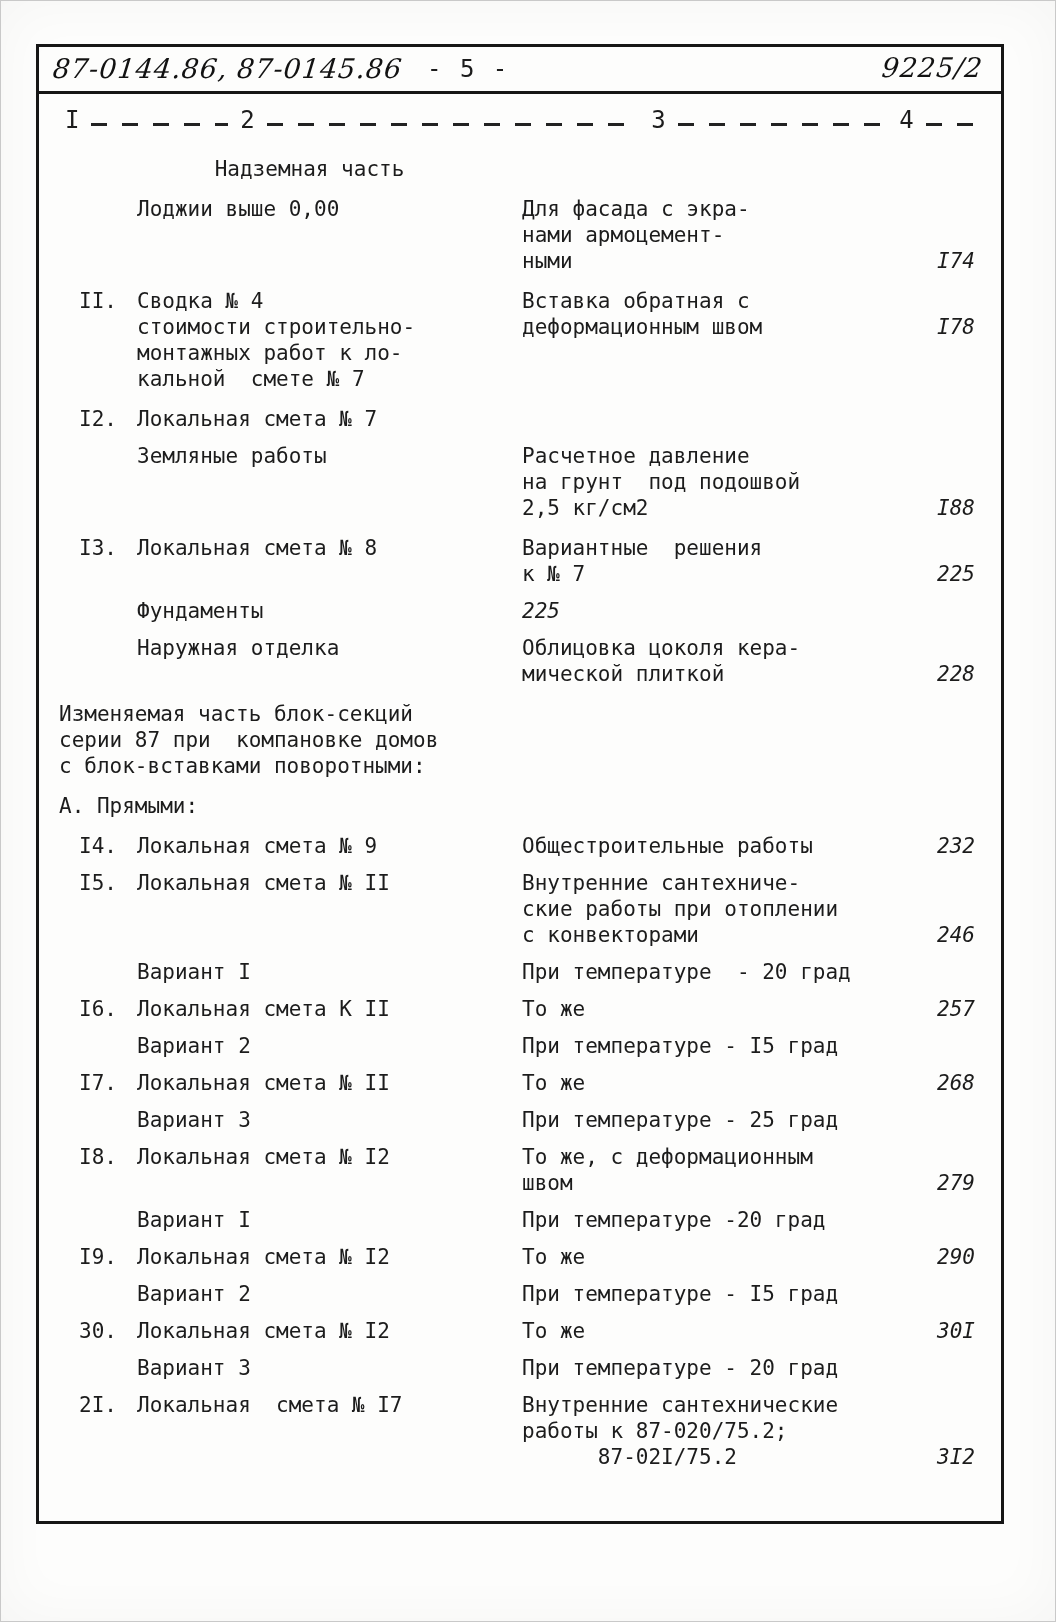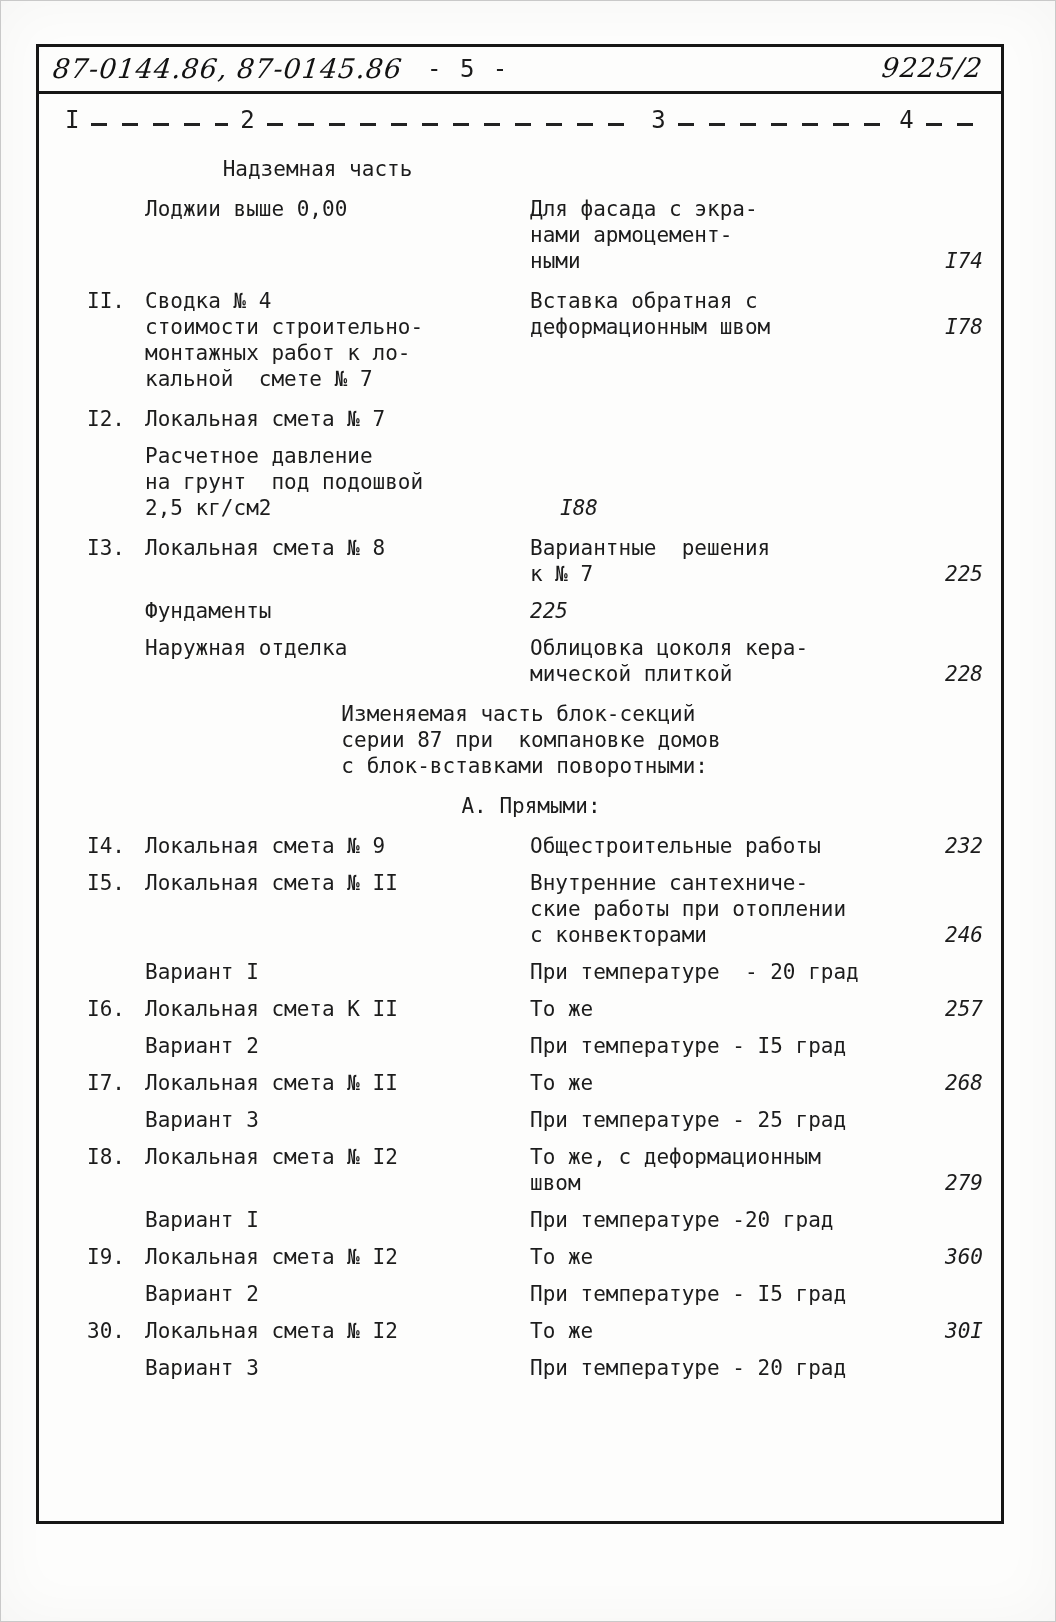--- a/index.html
+++ b/index.html
@@ -60,21 +60,21 @@
     margin: 0 10px 6px 10px;
     background: repeating-linear-gradient(90deg, #222 0 16px, transparent 16px 31px);
   }
   .dash.d1 { flex: 1.65; }
   .dash.d2 { flex: 4.5; }
   .dash.d3 { flex: 2.53; }
   .dash.d4 { flex: 0.57; }
   
   .tbody {
     margin-top: 24px;
-    padding-left: 28px;
+    padding-left: 20px;
     padding-right: 6px;
     font-size: 21px;
     line-height: 26px;
   }
   .row { margin-bottom: 11px; }
   .row.entry {
     display: grid;
     grid-template-columns: 58px 385px 1fr;
     align-items: start;
     margin-left: 20px;
@@ -83,21 +83,21 @@
   .cell.dp {
     display: flex;
     align-items: flex-end;
   }
   .desc { width: 415px; flex: 0 0 415px; }
   .page { flex: 1; font-style: italic; }
   
   .row.section { margin-top: 14px; margin-bottom: 14px; }
   .sec-name { padding-left: 58px; }
   .sec-name .section-text { width: 385px; text-align: center; }
-  .sec-full { display: flex; justify-content: center; }
+  .sec-full { display: flex; }
   .sec-full .section-text { text-align: left; }
   
   .tbody .row:nth-child(3),
   .tbody .row:nth-child(4),
   .tbody .row:nth-child(6) { margin-top: 14px; }
   .tbody .row:nth-child(5),
   .tbody .row:nth-child(8) { margin-top: 8px; }
 </style>
 </head>
 <body>
@@ -147,20 +147,21 @@
 деформационным швом</div>
             <div class="page">I78</div>
           </div>
         </div>
         <div class="row entry">
           <div class="cell num">I2.</div>
           <div class="cell name">Локальная смета № 7</div>
         </div>
         <div class="row entry">
           <div class="cell num"></div>
+          <div class="cell name">Земляные работы</div>
           <div class="cell dp">
             <div class="desc">Расчетное давление
 на грунт  под подошвой
 2,5 кг/см2</div>
             <div class="page">I88</div>
           </div>
         </div>
         <div class="row entry">
           <div class="cell num">I3.</div>
           <div class="cell name">Локальная смета № 8</div>
@@ -267,21 +268,21 @@
           <div class="cell dp">
             <div class="desc">При температуре -20 град</div>
             <div class="page"></div>
           </div>
         </div>
         <div class="row entry">
           <div class="cell num">I9.</div>
           <div class="cell name">Локальная смета № I2</div>
           <div class="cell dp">
             <div class="desc">То же</div>
-            <div class="page">360</div>
+            <div class="page">290</div>
           </div>
         </div>
         <div class="row entry">
           <div class="cell num"></div>
           <div class="cell name">Вариант 2</div>
           <div class="cell dp">
             <div class="desc">При температуре - I5 град</div>
             <div class="page"></div>
           </div>
         </div>
@@ -294,16 +295,26 @@
           </div>
         </div>
         <div class="row entry">
           <div class="cell num"></div>
           <div class="cell name">Вариант 3</div>
           <div class="cell dp">
             <div class="desc">При температуре - 20 град</div>
             <div class="page"></div>
           </div>
         </div>
+        <div class="row entry">
+          <div class="cell num">2I.</div>
+          <div class="cell name">Локальная  смета № I7</div>
+          <div class="cell dp">
+            <div class="desc">Внутренние сантехнические
+работы к 87-020/75.2;
+      87-02I/75.2</div>
+            <div class="page">3I2</div>
+          </div>
+        </div>
       </div>
 
   </div>
 </div>
 
 </body></html>

